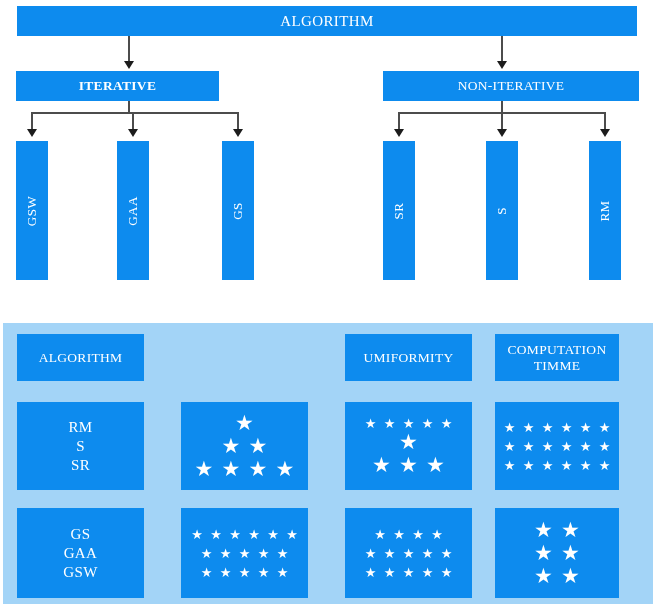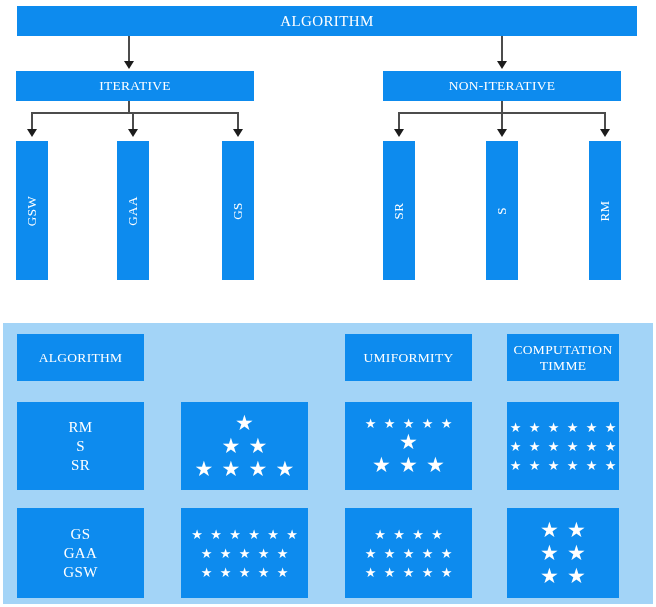--- a/index.html
+++ b/index.html
@@ -40,22 +40,22 @@
     width: 620px; height: 30px;
     font-size: 15px;
     letter-spacing: .4px;
   }
   .node-l2 {
     top: 71px;
     height: 30px;
     font-size: 13.5px;
     letter-spacing: .3px;
   }
-  .node-l2.left  { left: 16px;  width: 238px; }
-  .node-l2.right { left: 383px; width: 238px; }
+  .node-l2.left  { left: 16px;  width: 203px; font-weight: bold; }
+  .node-l2.right { left: 383px; width: 256px; }
 
   .leaf {
     top: 141px;
     width: 32px;
     height: 139px;
     font-size: 13px;
     letter-spacing: .5px;
   }
   .leaf span {
     display: block;
@@ -119,21 +119,21 @@
     flex-direction: column;
     align-items: center;
     justify-content: center;
   }
   .rcell.r1 { top: 79px;  height: 88px; }
   .rcell.r2 { top: 185px; height: 90px; }
 
   .c0 { left: 14px;  width: 127px; }
   .c1 { left: 178px; width: 127px; }
   .c2 { left: 342px; width: 127px; }
-  .c3 { left: 504px; width: 112px; }
+  .c3 { left: 492px; width: 124px; }
 
   .algolist {
     font-size: 15px;
     line-height: 19px;
     text-align: center;
     letter-spacing: .4px;
   }
 
   
   .starwrap {

